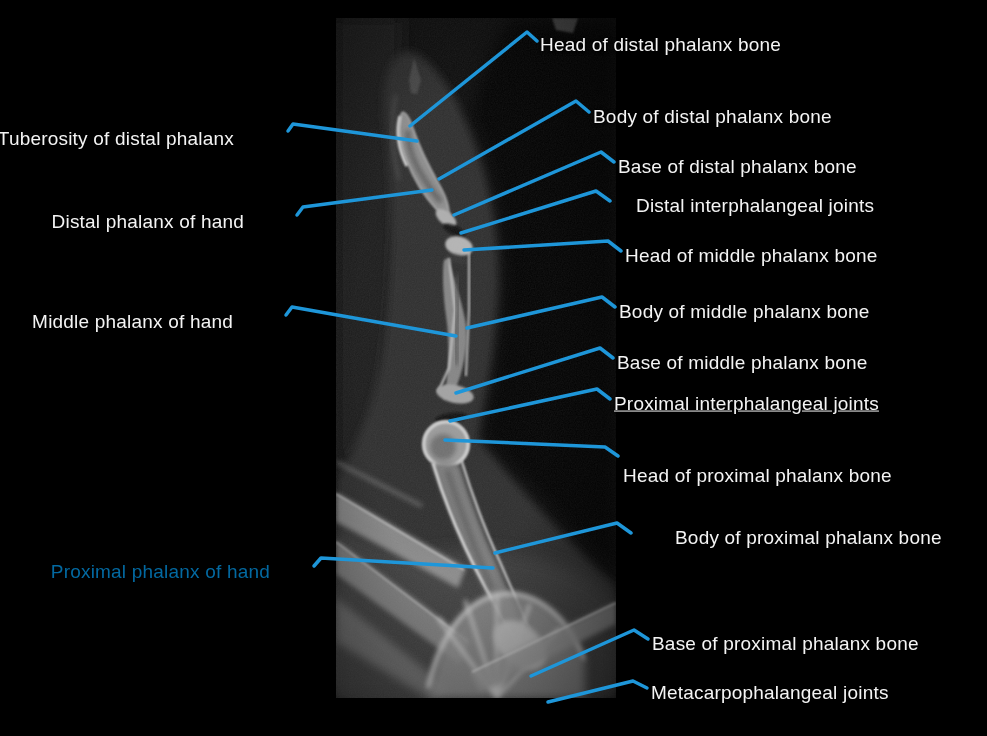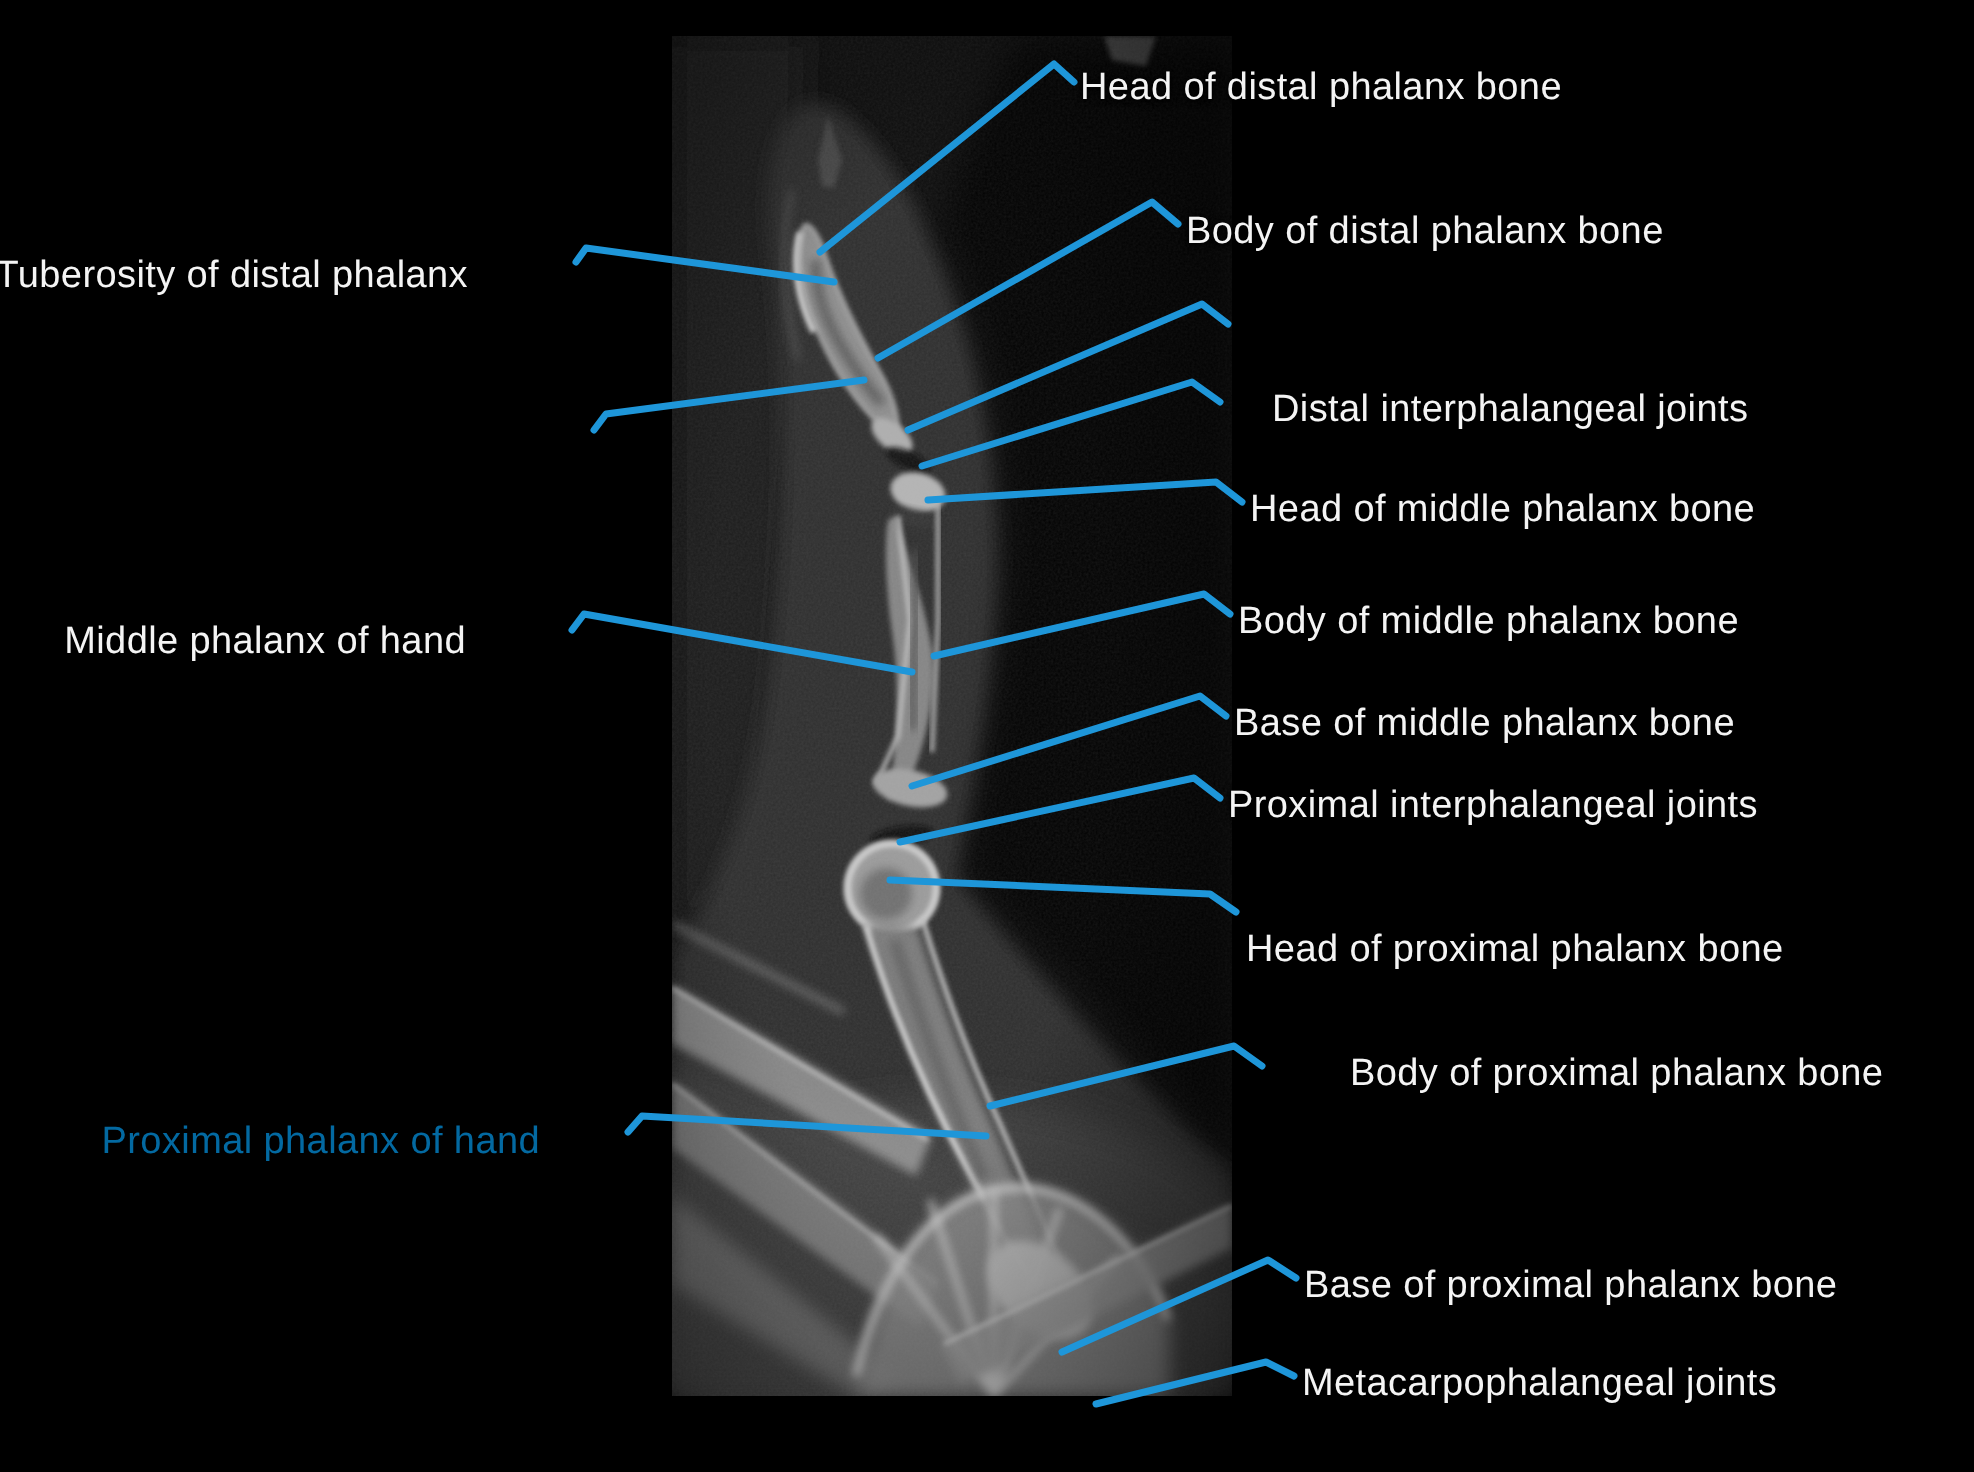--- a/index.html
+++ b/index.html
@@ -153,27 +153,29 @@
         <polyline points="417,141 293,124 288,131" fill="none" stroke="#1e96d9" stroke-width="3.5" stroke-linecap="round" stroke-linejoin="round"></polyline>
         <polyline points="432,190 303,207 297,215" fill="none" stroke="#1e96d9" stroke-width="3.5" stroke-linecap="round" stroke-linejoin="round"></polyline>
         <polyline points="456,336 292,307 286,315" fill="none" stroke="#1e96d9" stroke-width="3.5" stroke-linecap="round" stroke-linejoin="round"></polyline>
         <polyline points="493,568 321,558 314,566" fill="none" stroke="#1e96d9" stroke-width="3.5" stroke-linecap="round" stroke-linejoin="round"></polyline>
       </g>
   </svg>
 
   <div id="annotation-layer">
       <div class="label" style="top: 45px; left: 540px; color: rgb(244, 244, 244);">Head of distal phalanx bone</div>
       <div class="label" style="top: 117px; left: 593px; color: rgb(244, 244, 244);">Body of distal phalanx bone</div>
+      <div class="label" style="top: 167px; left: 618px; color: rgb(244, 244, 244);">Base of distal phalanx bone</div>
       <div class="label" style="top: 206px; left: 614px; color: rgb(244, 244, 244); margin-left: 22px;">Distal interphalangeal joints</div>
       <div class="label" style="top: 256px; left: 625px; color: rgb(244, 244, 244);">Head of middle phalanx bone</div>
       <div class="label" style="top: 312px; left: 619px; color: rgb(244, 244, 244);">Body of middle phalanx bone</div>
       <div class="label" style="top: 363px; left: 617px; color: rgb(244, 244, 244);">Base of middle phalanx bone</div>
-      <div class="label" style="top: 404px; left: 614px; color: rgb(244, 244, 244);">Proximal interphalangeal joints</div>
+      <div class="label" style="top: 404px; left: 614px; color: rgb(244, 244, 244); text-decoration: underline;">Proximal interphalangeal joints</div>
       <div class="label" style="top: 462px; left: 623px; color: rgb(244, 244, 244); margin-top: 14px;">Head of proximal phalanx bone</div>
       <div class="label" style="top: 538px; left: 635px; color: rgb(244, 244, 244); margin-left: 40px;">Body of proximal phalanx bone</div>
       <div class="label" style="top: 644px; left: 652px; color: rgb(244, 244, 244);">Base of proximal phalanx bone</div>
       <div class="label" style="top: 693px; left: 651px; color: rgb(244, 244, 244); text-align: center;">Metacarpophalangeal joints</div>
       <div class="label" style="top: 139px; right: 704px; color: rgb(244, 244, 244);">Tuberosity of distal phalanx</div>
+      <div class="label" style="top: 222px; right: 694px; color: rgb(244, 244, 244);">Distal phalanx of hand</div>
       <div class="label" style="top: 322px; right: 705px; color: rgb(244, 244, 244);">Middle phalanx of hand</div>
       <div class="label" style="top: 572px; right: 668px; color: #0369a1;">Proximal phalanx of hand</div>
     </div>
 
 </div>
 
 </body></html>

